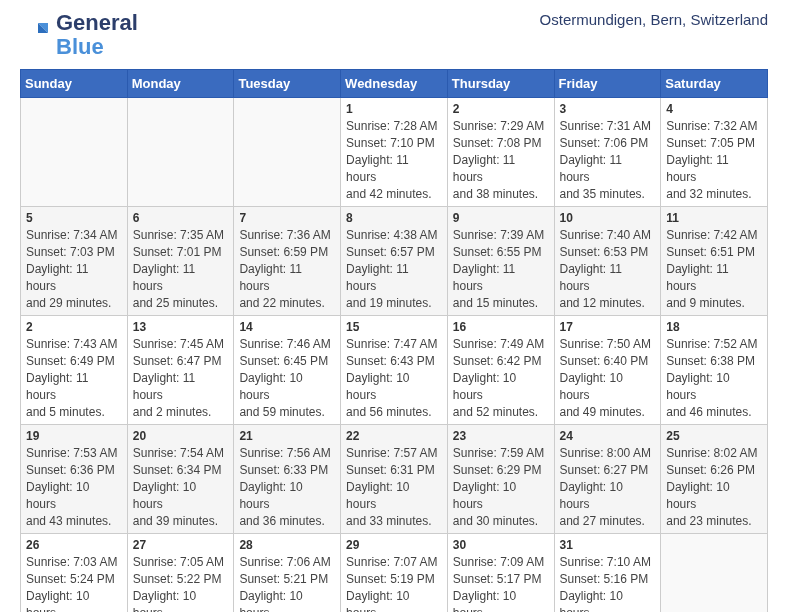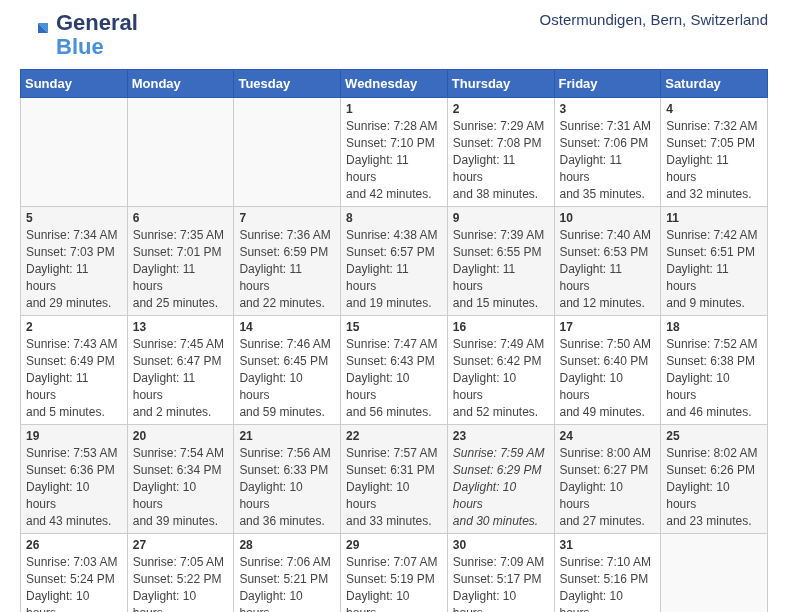--- a/index.html
+++ b/index.html
@@ -285,21 +285,21 @@
           </td>
           <td>
             <span class="day-number">22</span>
             <div class="day-info" style="white-space: pre-line;">Sunrise: 7:57 AM
 Sunset: 6:31 PM
 Daylight: 10 hours
 and 33 minutes.</div>
           </td>
           <td>
             <span class="day-number">23</span>
-            <div class="day-info" style="white-space: pre-line; font-style: italic;">Sunrise: 7:59 AM
+            <div class="day-info" style="white-space: pre-line;">Sunrise: 7:59 AM
 Sunset: 6:29 PM
 Daylight: 10 hours
 and 30 minutes.</div>
           </td>
           <td>
             <span class="day-number">24</span>
             <div class="day-info" style="white-space: pre-line;">Sunrise: 8:00 AM
 Sunset: 6:27 PM
 Daylight: 10 hours
 and 27 minutes.</div>

